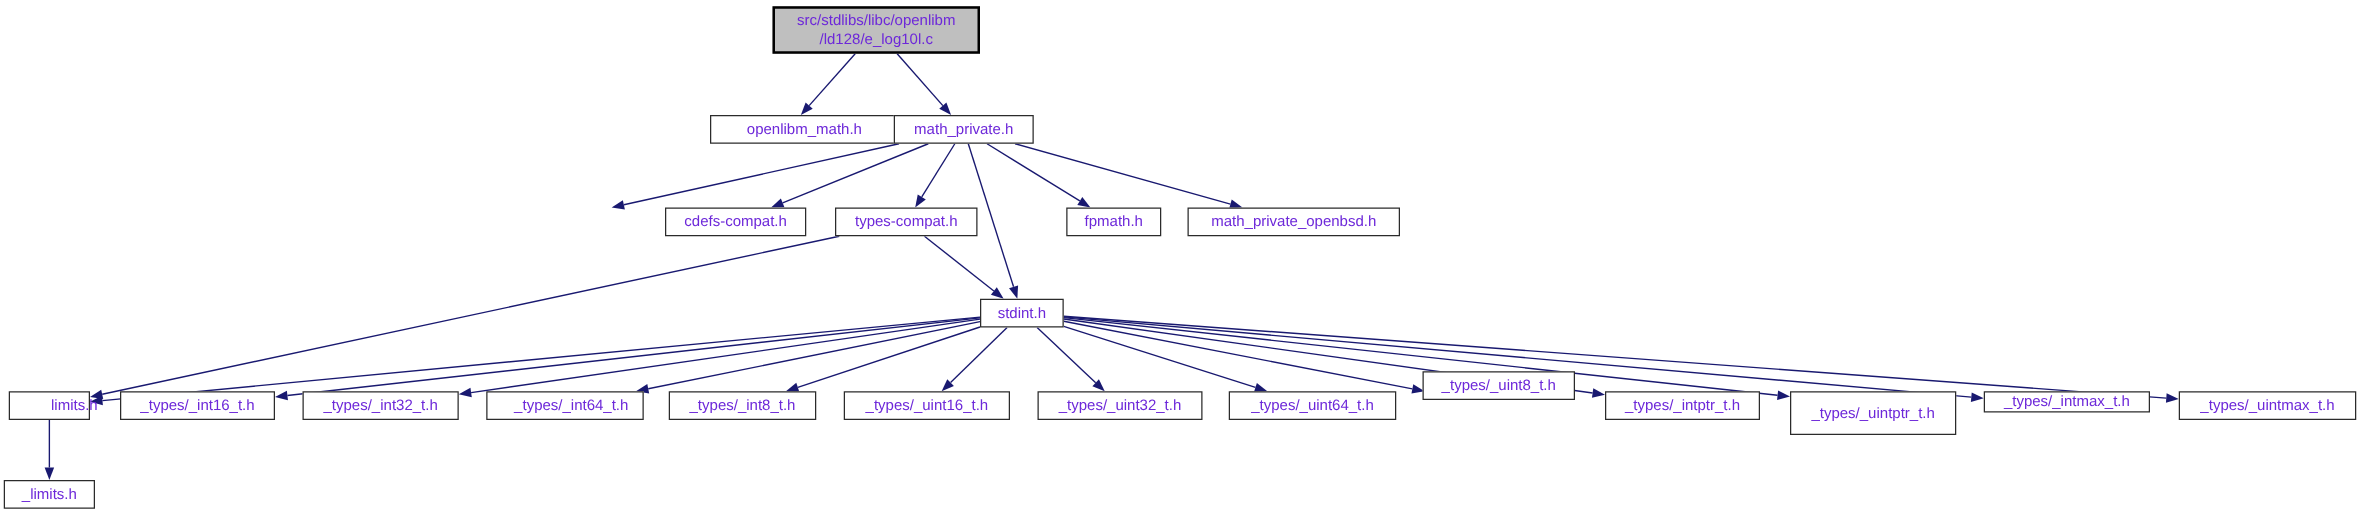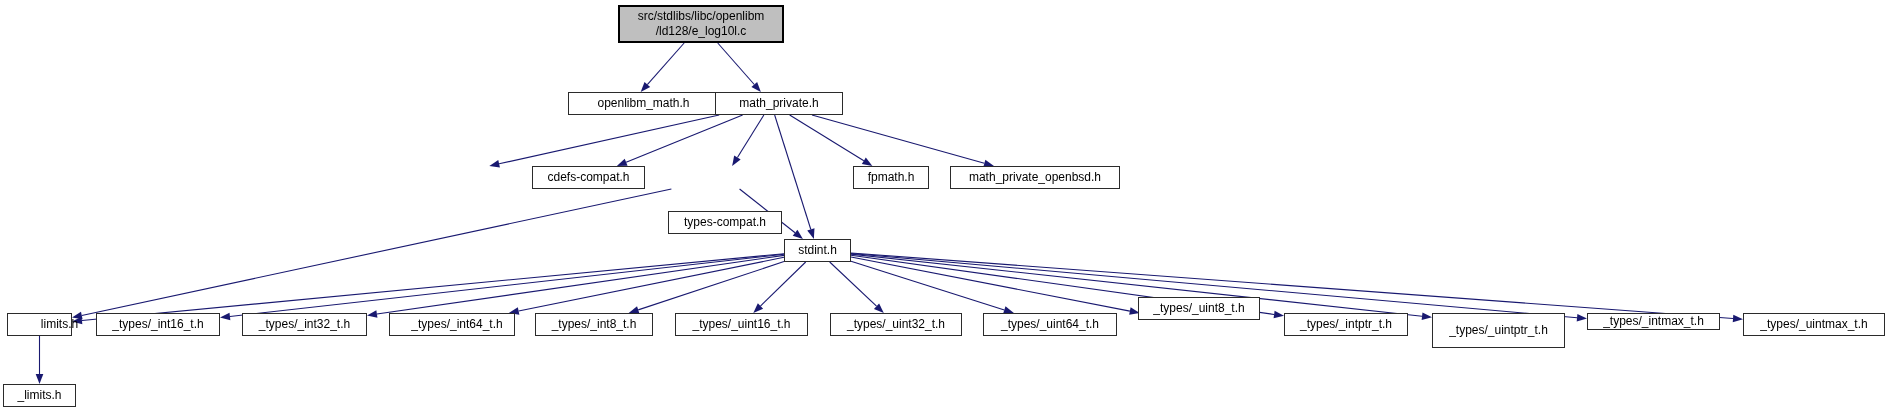--- a/index.html
+++ b/index.html
@@ -21,21 +21,21 @@
     top: 0;
     width: 1891px;
     height: 416px;
     pointer-events: none;
   }
   .node {
     position: absolute;
     box-sizing: border-box;
     border: 1px solid #2b2b2b;
     background: #ffffff;
-    color: #000000;
+    color: #6d28d9;
     font-size: 12px;
     line-height: 15px;
     display: flex;
     align-items: center;
     justify-content: center;
     text-align: center;
     white-space: pre-line;
     cursor: pointer;
   }
   .node.root {
@@ -97,24 +97,24 @@
       <line x1="851" y1="252.98770697441043" x2="1733.0274591546424" y2="318.48698642994833" stroke="#191970" stroke-width="1.1"></line>
       <polygon points="1743,319.22754641244353 1732.7460463612942,322.2765519511842 1733.3088719479906,314.69742090871244" fill="#191970"></polygon>
       <line x1="39.5" y1="336" x2="39.5" y2="374" stroke="#191970" stroke-width="1.1"></line>
       <polygon points="39.5,384 35.7,374 43.3,374" fill="#191970"></polygon>
     </svg>
 
   <div class="node root" style="left:618px; top:5px;  width:166px; height:38px;">src/stdlibs/libc/openlibm
 /ld128/e_log10l.c</div>
 
   <div class="node" style="left:568px; top:92px;  width:151px; height:23px;">openlibm_math.h</div>
-  <div class="node" style="left:715px; top:92px;  width:128px; height:23px;">math_private.h</div>
+  <div class="node" style="left:715px; top:92px;  width:112px; height:23px;">math_private.h</div>
 
   <div class="node" style="left:532px; top:166px; width:113px; height:23px;">cdefs-compat.h</div>
-  <div class="node" style="left:668px; top:166px; width:114px; height:23px;margin-top:45px;">types-compat.h</div>
+  <div class="node" style="left:668px; top:166px; width:114px; height:23px;">types-compat.h</div>
   <div class="node" style="left:853px; top:166px; width:76px;  height:23px;">fpmath.h</div>
   <div class="node" style="left:950px; top:166px; width:170px; height:23px;">math_private_openbsd.h</div>
 
   <div class="node" style="left:784px; top:239px; width:67px;  height:23px;">stdint.h</div>
 
   <div class="node" style="left:7px;    top:313px; width:65px;  height:23px;padding-left:40px;">limits.h</div>
   <div class="node" style="left:96px;   top:313px; width:124px; height:23px;">_types/_int16_t.h</div>
   <div class="node" style="left:242px;  top:313px; width:125px; height:23px;">_types/_int32_t.h</div>
   <div class="node" style="left:389px;  top:313px; width:126px; height:23px;padding-left:10px;">_types/_int64_t.h</div>
   <div class="node" style="left:535px;  top:313px; width:118px; height:23px;">_types/_int8_t.h</div>

